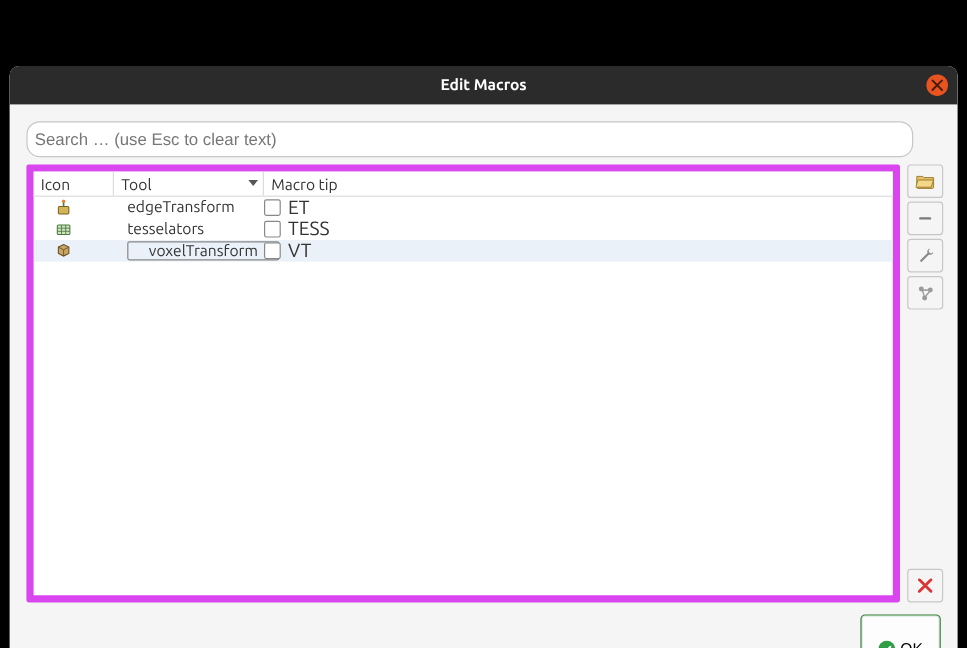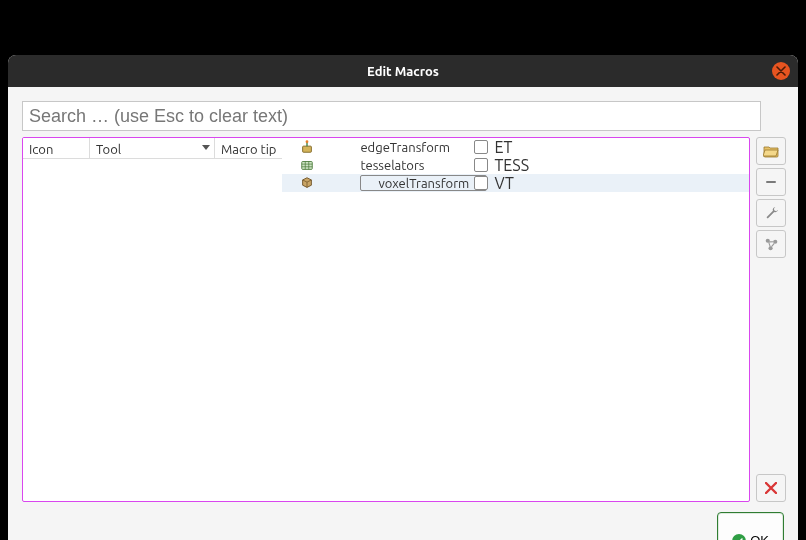--- a/index.html
+++ b/index.html
@@ -55,43 +55,43 @@
   .titlebar-close svg { display:block; }
   .content {
     flex: 1 1 auto;
     padding: 14px 14px 10px 14px;
     display: flex;
     flex-direction: column;
   }
   .search {
     height: 28px;
     border: 1px solid #c7c7c7;
-    border-radius: 0;
+    border-radius: 11px;
     padding: 0 6px;
     background: #fff;
-    font-size: 18px;
+    font-size: 14px;
     color: #7f1d1d;
     width: 725px;
     margin-bottom: 6px;
   }
   .search::placeholder { color: #777; }
   .mid {
     flex: 1 1 auto;
     display: flex;
     gap: 6px;
     min-height: 0;
   }
   .table-wrap {
     flex: 1 1 auto;
     background: #fff;
-    border: 1px solid #d946ef;
+    border: 6px solid #d946ef;
     border-radius: 2px;
     overflow: hidden;
     display: flex;
-    flex-direction: row;
+    flex-direction: column;
   }
   .thead {
     display: flex;
     height: 20px;
     background: #ffffff;
     border-bottom: 1px solid #dcdcdc;
     user-select: none;
   }
   .th {
     border-right: 1px solid #dcdcdc;

